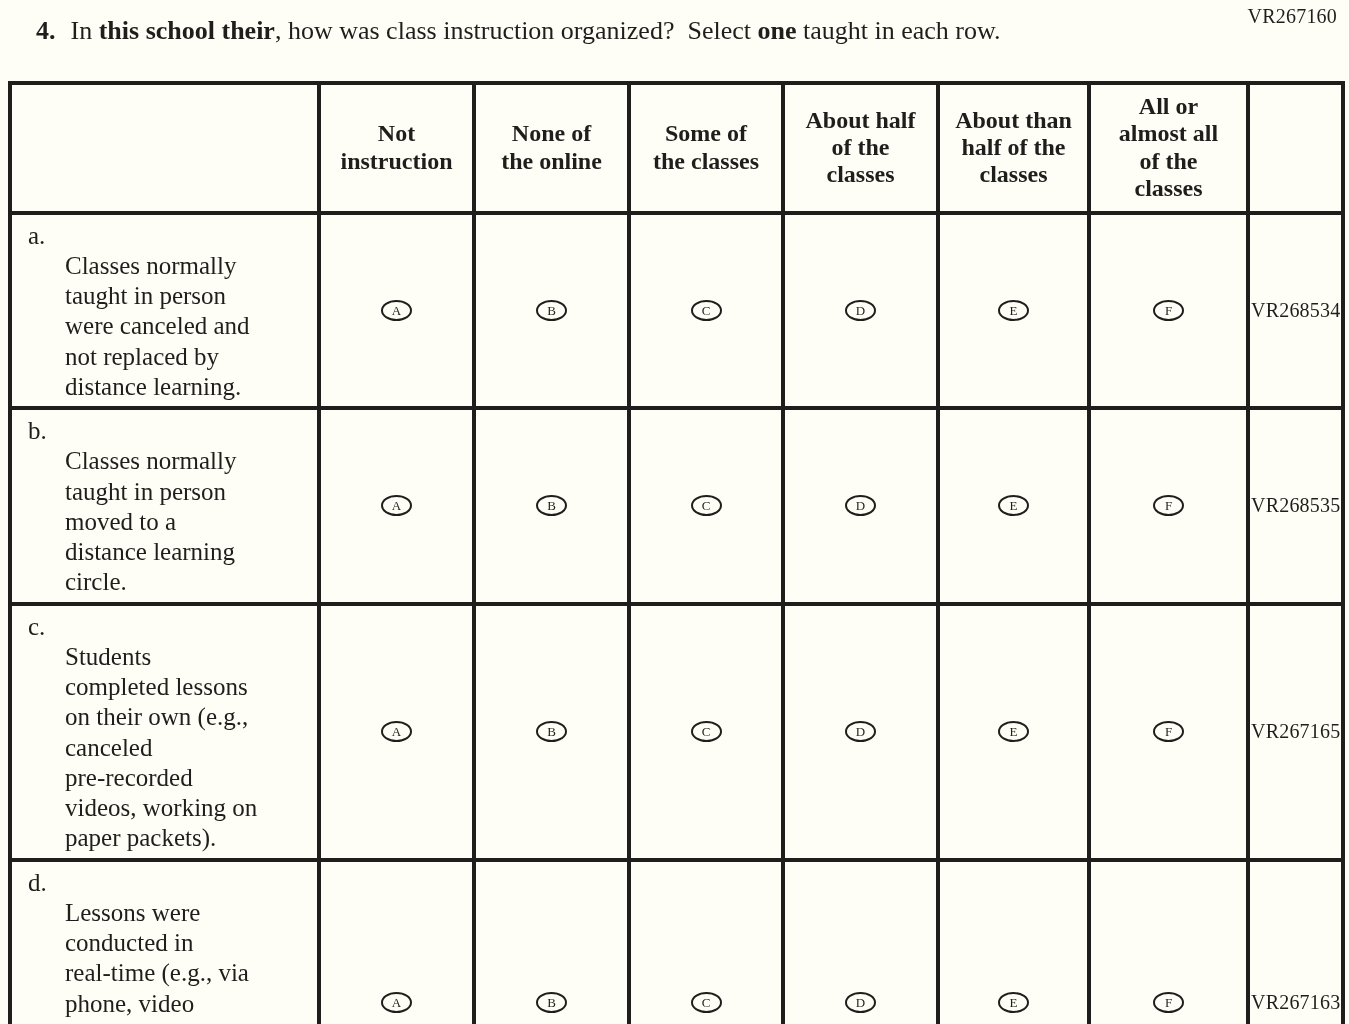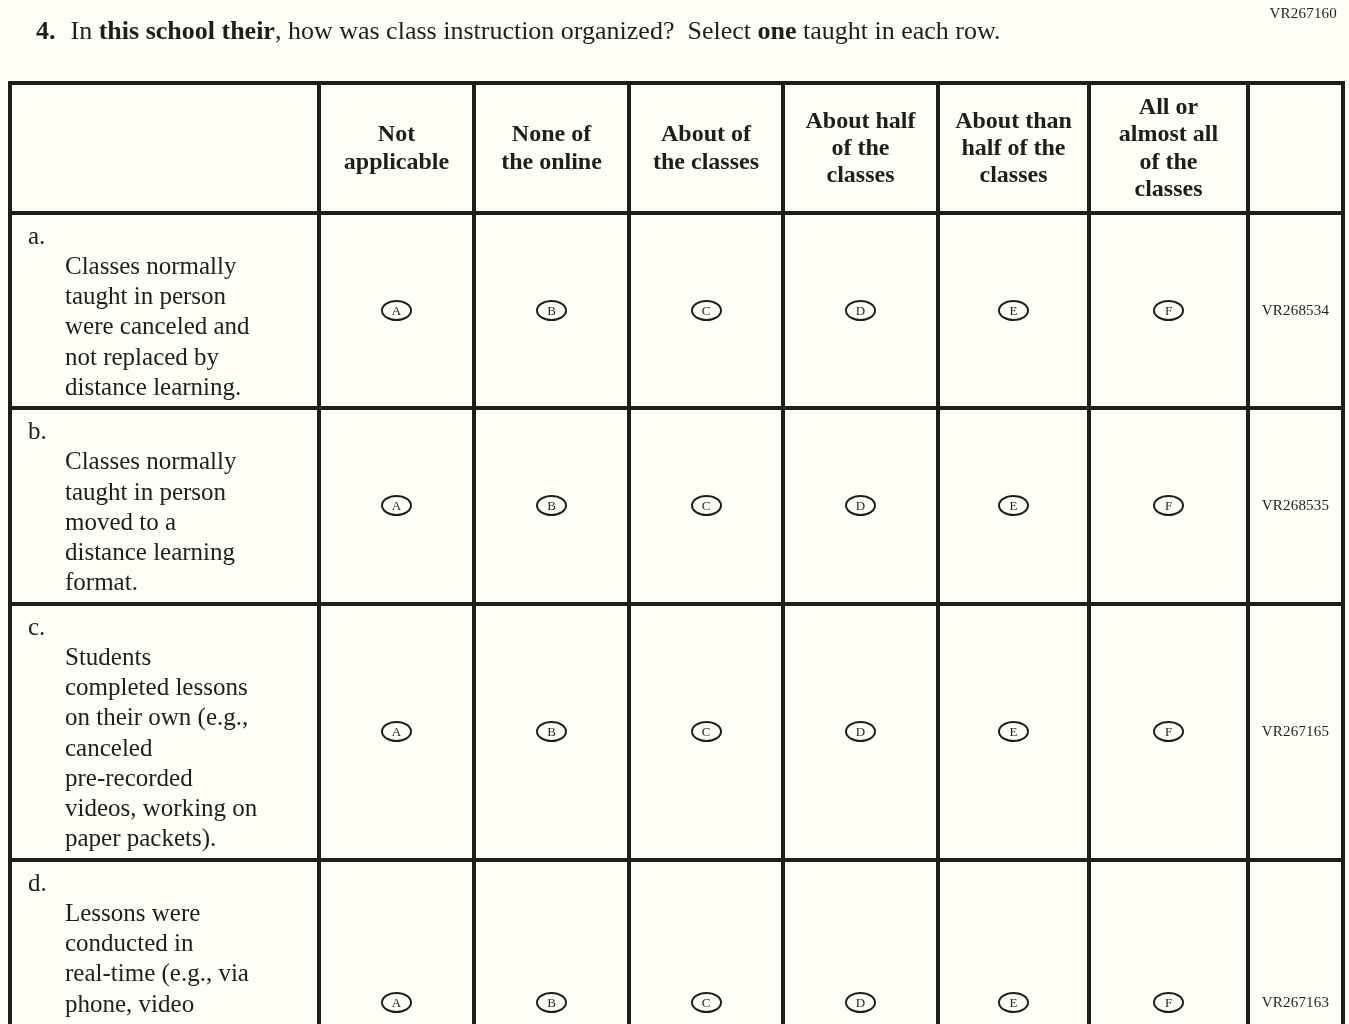--- a/index.html
+++ b/index.html
@@ -12,21 +12,21 @@
     background: #fffef6;
     color: #1e1e1c;
     font-family: "Liberation Serif", serif;
     position: relative;
     overflow: hidden;
   }
   .code-top-right {
     position: absolute;
     top: 5px;
     right: 12px;
-    font-size: 15px;
+    font-size: 20px;
     letter-spacing: 0.2px;
   }
   .question-line {
     padding: 15px 120px 0 36px;
     font-size: 26px;
     line-height: 1.25;
   }
   .question-line .qnum {
     font-weight: bold;
     margin-right: 15px;
@@ -82,21 +82,21 @@
     border: 2px solid #1e1e1c;
     border-radius: 50%;
     align-items: center;
     justify-content: center;
     font-size: 13px;
     line-height: 1;
     cursor: pointer;
     background: transparent;
   }
   td.code-cell {
-    font-size: 15px;
+    font-size: 20px;
     text-align: center;
     vertical-align: middle;
     letter-spacing: 0.2px;
   }
   tr.hdr    { height: 130px; }
   tr.row-a  { height: 161px; }
   tr.row-b  { height: 151px; }
   tr.row-c  { height: 219px; }
   tr.row-d  { height: 244px; }
 </style>
@@ -117,24 +117,24 @@
     <col style="width:154px">
     <col style="width:155px">
     <col style="width:151px">
     <col style="width:159px">
     <col style="width:95px">
   </colgroup>
   <thead>
     <tr class="hdr">
       <td></td>
       <td>Not
-applicable</td>
+instruction</td>
       <td>None of
 the online</td>
-      <td>About of
+      <td>Some of
 the classes</td>
       <td>About half
 of the
 classes</td>
       <td>About than
 half of the
 classes</td>
       <td>All or
 almost all
 of the
@@ -170,21 +170,21 @@
             <span>F</span>
           </span></td>
       <td class="code-cell">VR268534</td>
     </tr>
     <tr class="row-b">
       <td class="stem-cell">
         <span class="row-label">b.</span><span class="row-text">Classes normally
 taught in person
 moved to a
 distance learning
-format.</span>
+circle.</span>
       </td>
       <td class="opt-cell"><span class="option-circle">
             <span>A</span>
           </span></td>
       <td class="opt-cell"><span class="option-circle">
             <span>B</span>
           </span></td>
       <td class="opt-cell"><span class="option-circle">
             <span>C</span>
           </span></td>

